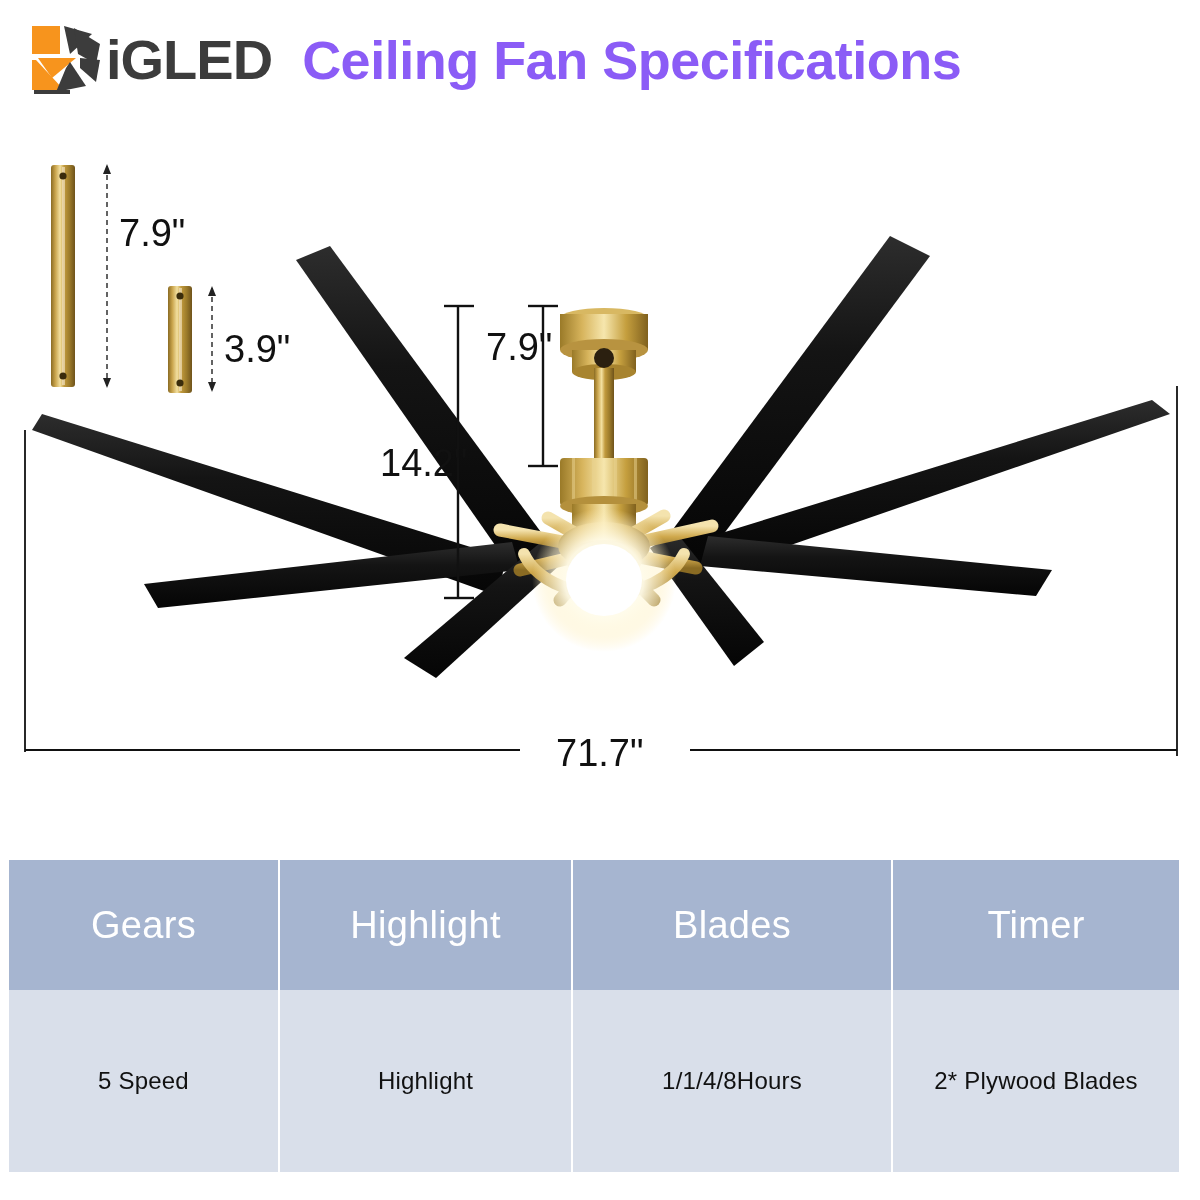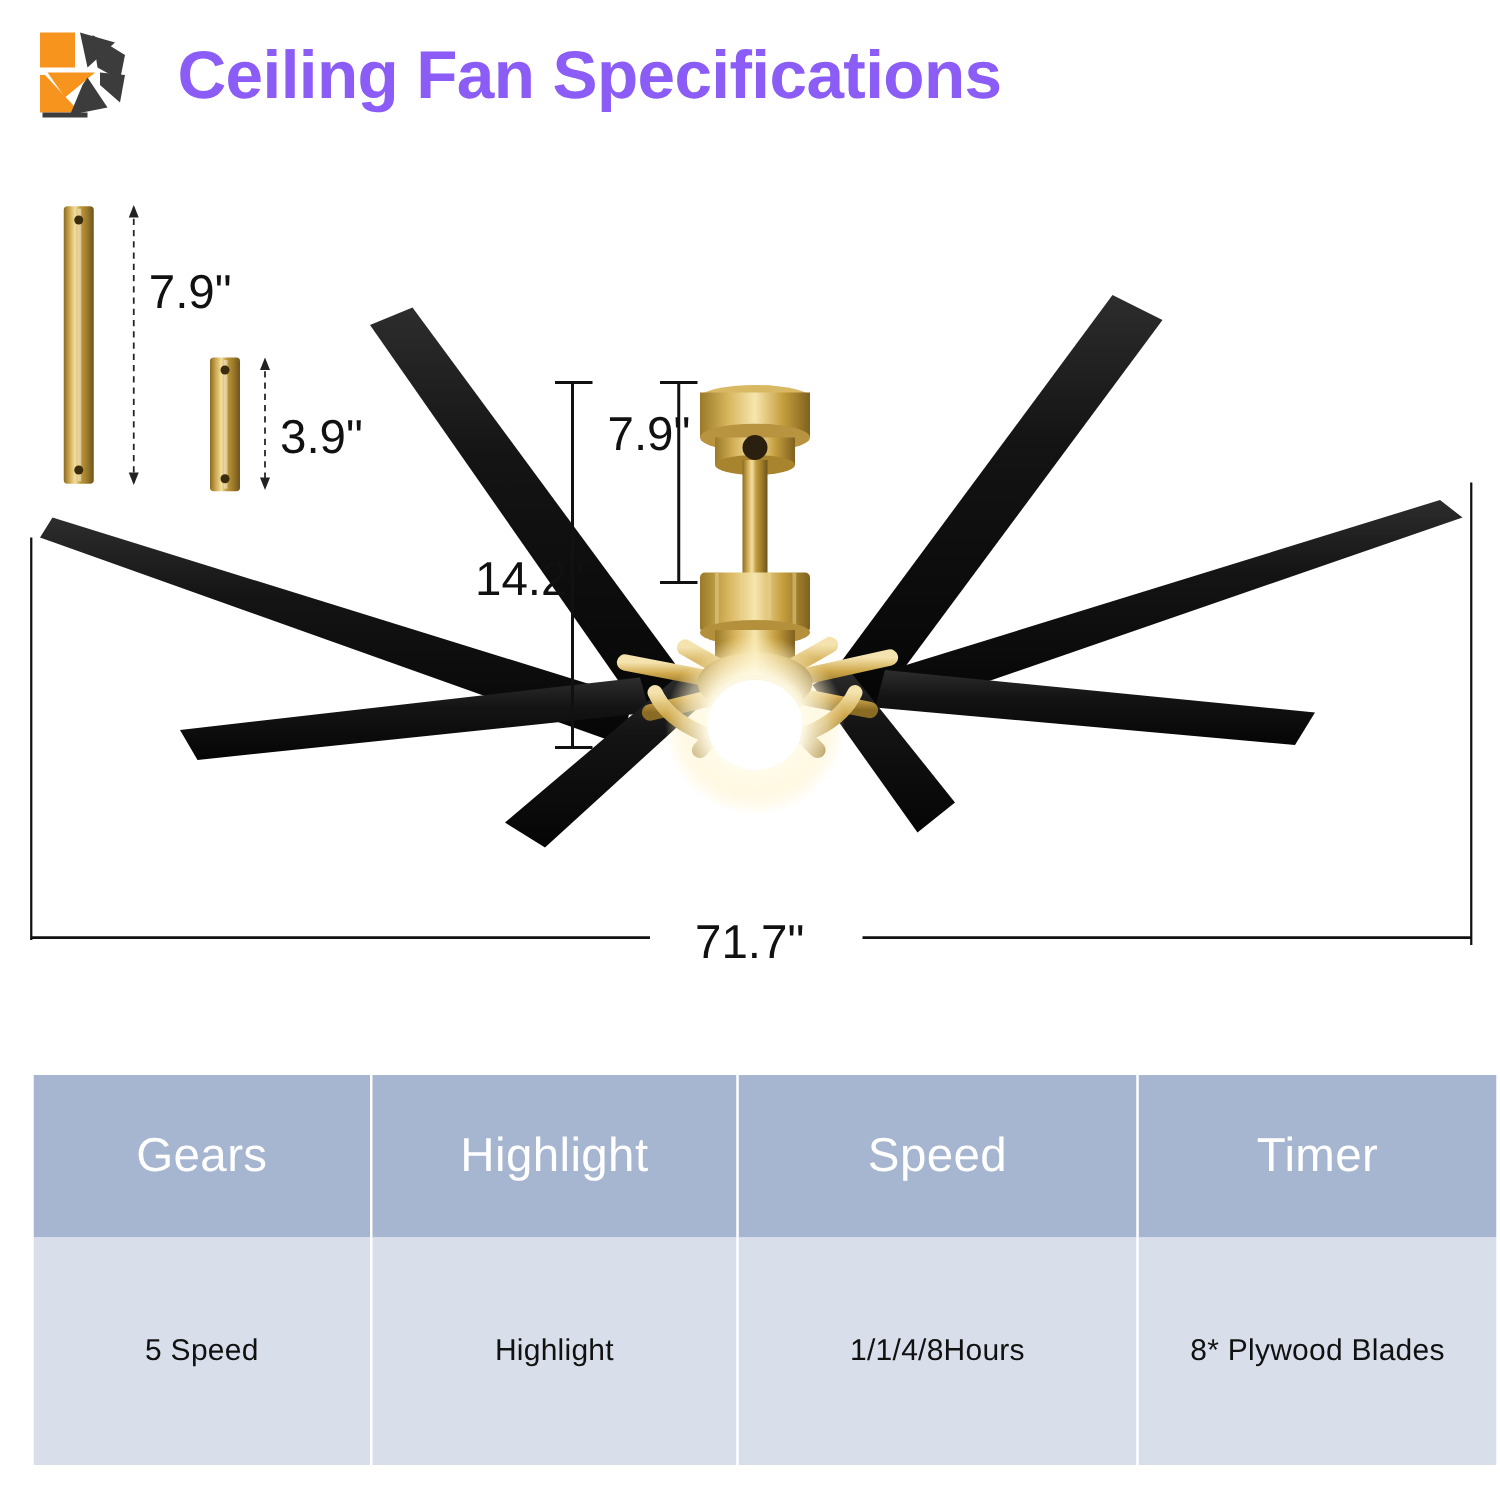--- a/index.html
+++ b/index.html
@@ -58,21 +58,21 @@
   .diagram {
     position: absolute;
     left: 0; top: 118px;
     width: 1200px; height: 710px;
   }
   .diagram svg { display: block; }
 
   
   .spec-table {
     position: absolute;
-    left: 27px;
+    left: 9px;
     top: 860px;
     width: 1170px;
     border-collapse: collapse;
     table-layout: fixed;
     border-radius: 29px;
   }
   .spec-table th, .spec-table td {
     border-left: 1px solid #6d28d9;
     border-right: 2px solid #ffffff;
     text-align: center;
@@ -109,20 +109,21 @@
       <polygon points="6,2 34,2 34,30 6,30" fill="#F7941D"></polygon>
       <polygon points="6,36 6,66 38,66 10,36" fill="#F7941D"></polygon>
       <polygon points="12,34 50,34 26,54" fill="#F7941D"></polygon>
 
       <polygon points="38,2 66,10 44,30" fill="#3C3C3C"></polygon>
       <polygon points="48,4 74,20 70,40 52,30" fill="#3C3C3C"></polygon>
       <polygon points="54,34 74,36 70,58 54,44" fill="#3C3C3C"></polygon>
       <polygon points="44,38 60,62 30,68 40,44" fill="#3C3C3C"></polygon>
       <polygon points="8,66 44,66 44,70 8,70" fill="#3C3C3C"></polygon>
     </svg>
+    <span class="logo-word">iGLED</span>
   </div>
   <div class="page-title">Ceiling Fan Specifications</div>
 </div>
 
 <div class="diagram">
 <svg width="1200" height="710" viewBox="0 0 1200 710">
   <defs>
     <linearGradient id="brassRod" x1="0" y1="0" x2="1" y2="0">
       <stop offset="0%" stop-color="#8a6b23"></stop>
       <stop offset="18%" stop-color="#c9a44c"></stop>
@@ -270,25 +271,25 @@
   <colgroup>
     <col class="col-1">
       <col class="col-2">
       <col class="col-3">
       <col class="col-4">
   </colgroup>
   <thead>
     <tr>
       <th>Gears</th>
       <th>Highlight</th>
-      <th>Speed</th>
+      <th>Blades</th>
       <th>Timer</th>
     </tr>
   </thead>
   <tbody>
     <tr>
       <td>5 Speed</td>
       <td>Highlight</td>
       <td>1/1/4/8Hours</td>
-      <td>8* Plywood Blades</td>
+      <td>2* Plywood Blades</td>
     </tr>
   </tbody>
 </table>
 
 </body></html>

